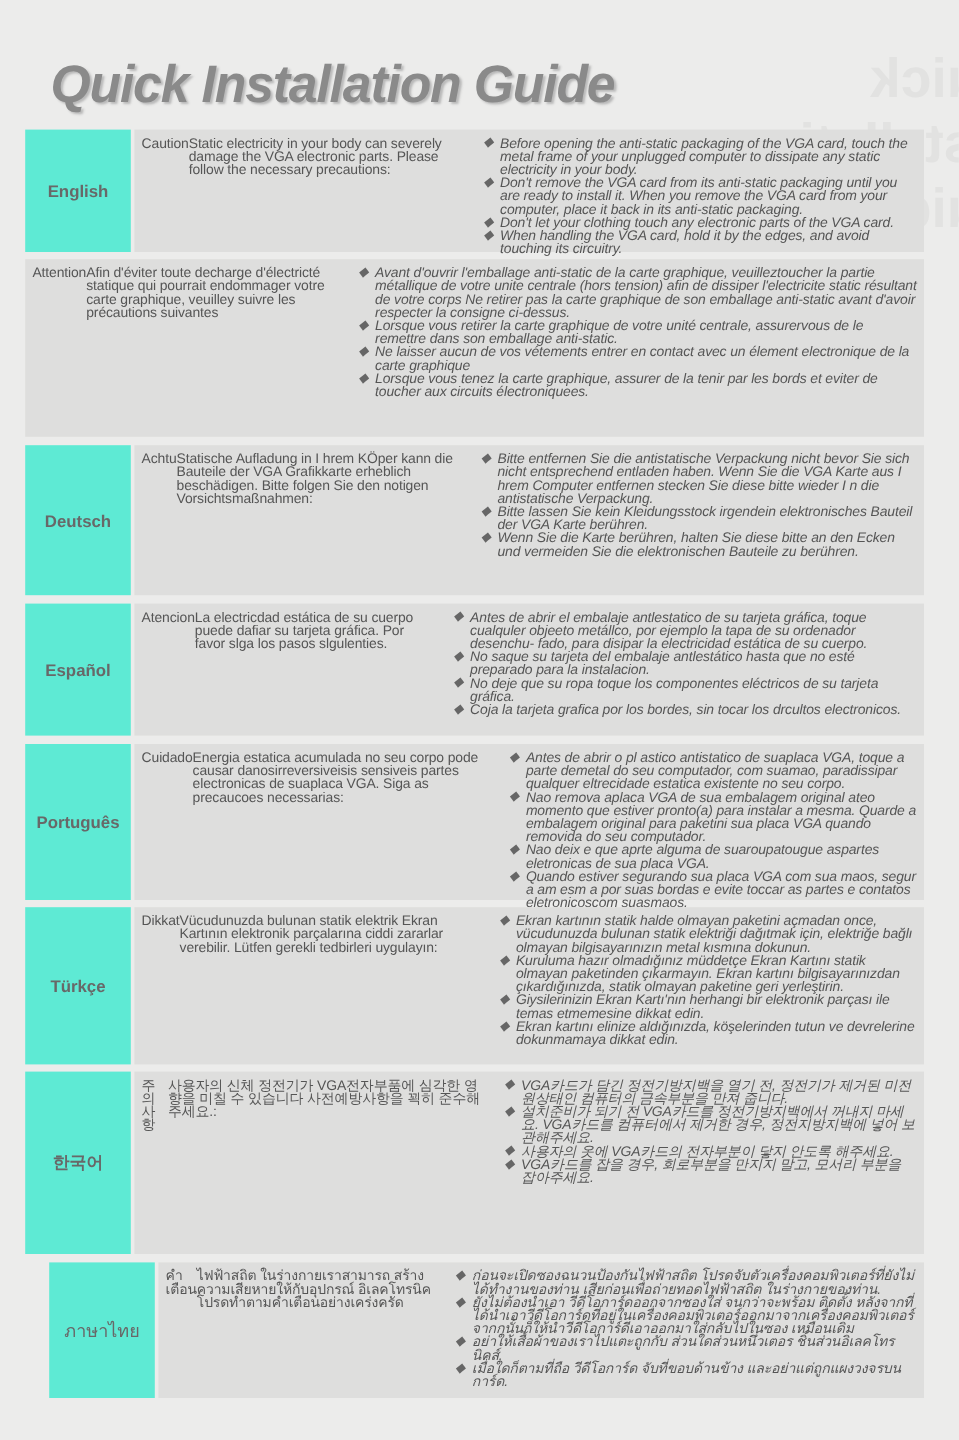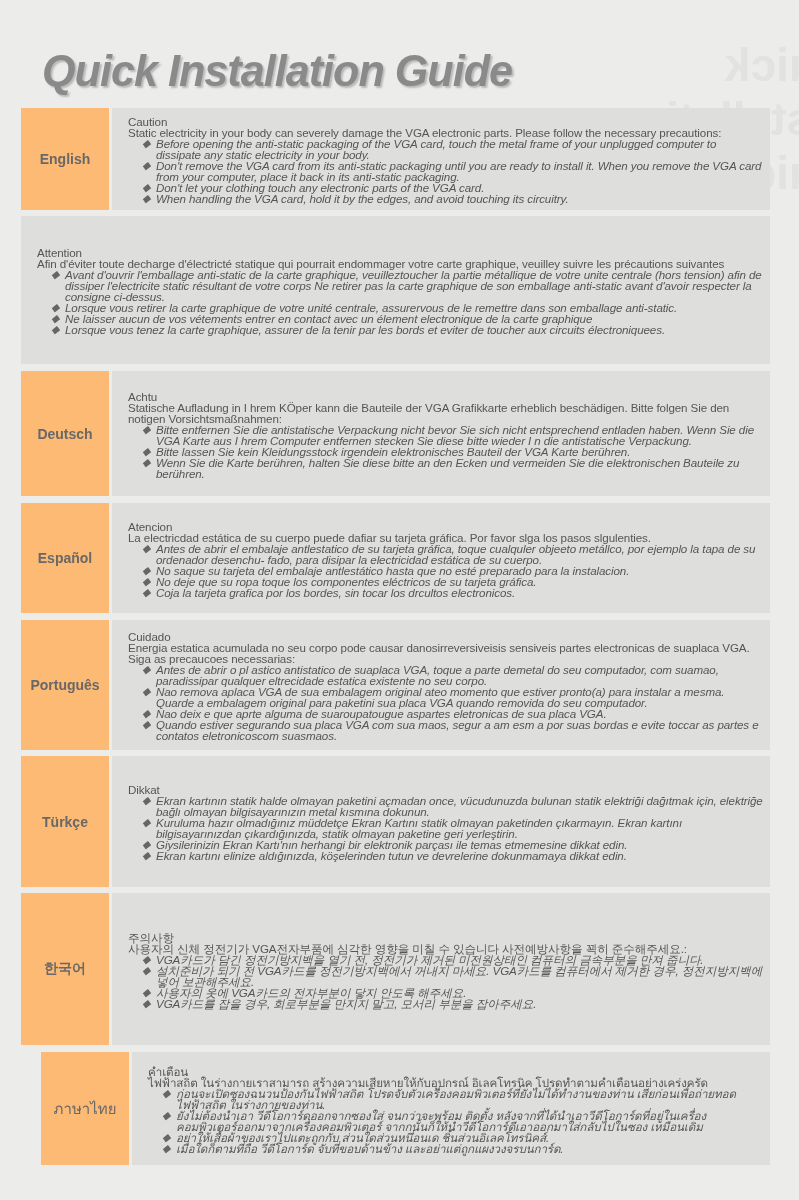--- a/index.html
+++ b/index.html
@@ -22,32 +22,32 @@
   .ghost-title {
     position:absolute; left:610px; top:38px;
     font-weight:bold; font-size:46px;
     color:#e2e2e1; transform:scaleX(-1);
   }
   .row {
     position:absolute; left:21px; width:749px;
     display:flex;
   }
   .label {
-    width:88px; background:#fdba74;
+    width:88px; background:#5eead4;
     display:flex; align-items:center; justify-content:center;
     font-weight:bold; font-size:14px; color:#686868;
     margin-right:3px;
     text-align:center;
   }
   .content {
     flex:1; background:#dededd;
-    padding:6px 6px 4px 16px;
+    padding:6px 6px 4px 6px;
     font-size:11.6px; line-height:11px;
     color:#555;
-    display:flex; flex-direction:column; justify-content:center;
+    display:flex; justify-content:center;
     letter-spacing:-0.1px;
   }
   .content .head { margin:0; }
   .content ul { list-style:none; margin:0; padding:0 0 0 14px;font-style:italic; }
   .content li { position:relative; padding-left:14px; }
   .content li::before {
     content:"\25C6"; position:absolute; left:0; top:0;
     font-size:11px; color:#666;
   }
   .thai-label { font-weight:normal; font-size:15px;margin-left:20px; }
@@ -125,20 +125,21 @@
         <li>Nao deix e que aprte alguma de suaroupatougue aspartes eletronicas de sua placa VGA.</li>
         <li>Quando estiver segurando sua placa VGA com sua maos, segur a am esm a por suas bordas e evite toccar as partes e contatos eletronicoscom suasmaos.</li>
       </ul>
     </div>
   </div>
 
   <div class="row" style="top:756px;height:131px;">
     <div class="label">Türkçe</div>
     <div class="content">
       <div class="head">Dikkat</div>
+      <div>Vücudunuzda bulunan statik elektrik Ekran Kartının elektronik parçalarına ciddi zararlar verebilir. Lütfen gerekli tedbirleri uygulayın:</div>
       <ul>
         <li>Ekran kartının statik halde olmayan paketini açmadan once, vücudunuzda bulunan statik elektriği dağıtmak için, elektriğe bağlı olmayan bilgisayarınızın metal kısmına dokunun.</li>
         <li>Kuruluma hazır olmadığınız müddetçe Ekran Kartını statik olmayan paketinden çıkarmayın. Ekran kartını bilgisayarınızdan çıkardığınızda, statik olmayan paketine geri yerleştirin.</li>
         <li>Giysilerinizin Ekran Kartı'nın herhangi bir elektronik parçası ile temas etmemesine dikkat edin.</li>
         <li>Ekran kartını elinize aldığınızda, köşelerinden tutun ve devrelerine dokunmamaya dikkat edin.</li>
       </ul>
     </div>
   </div>
 
   <div class="row" style="top:893px;height:152px;">
@@ -156,19 +157,19 @@
   </div>
 
   <div class="row" style="top:1052px;height:113px;">
     <div class="label thai-label">ภาษาไทย</div>
     <div class="content">
       <div class="head">คำเตือน</div>
       <div>ไฟฟ้าสถิต ในร่างกายเราสามารถ สร้างความเสียหายให้กับอุปกรณ์ อิเลคโทรนิค   โปรดทำตามคำเตือนอย่างเคร่งครัด</div>
       <ul>
         <li>ก่อนจะเปิดซองฉนวนป้องกันไฟฟ้าสถิต   โปรดจับตัวเครื่องคอมพิวเตอร์ที่ยังไม่ได้ทำงานของท่าน เสียก่อนเพื่อถ่ายทอดไฟฟ้าสถิต ในร่างกายของท่าน.</li>
         <li>ยังไม่ต้องนำเอา วีดีโอการ์ดออกจากซองใส่ จนกว่าจะพร้อม ติดตั้ง หลังจากที่ได้นำเอาวีดีโอการ์ดที่อยู่ในเครื่องคอมพิวเตอร์ออกมาจากเครื่องคอมพิวเตอร์ จากกนั้นก็ให้นำวีดีโอการ์ดีเอาออกมาใส่กลับไปในซอง เหมือนเดิม</li>
-        <li>อย่าให้เสื้อผ้าของเราไปแตะถูกกับ ส่วนใดส่วนหนึ่อนเด ชิ้นส่วนอิเลคโทรนิคส์.</li>
+        <li>อย่าให้เสื้อผ้าของเราไปแตะถูกกับ ส่วนใดส่วนหนึ่วเตอร ชิ้นส่วนอิเลคโทรนิคส์.</li>
         <li>เมื่อใดก็ตามที่ถือ วีดีโอการ์ด จับที่ขอบด้านข้าง และอย่าแต่ถูกแผงวงจรบนการ์ด.</li>
       </ul>
     </div>
   </div>
 
 </div>
 
 </body></html>

